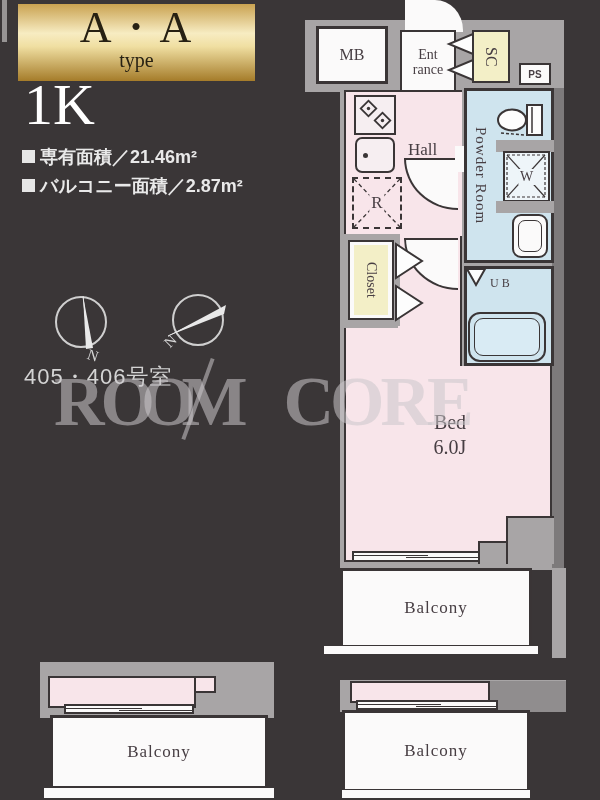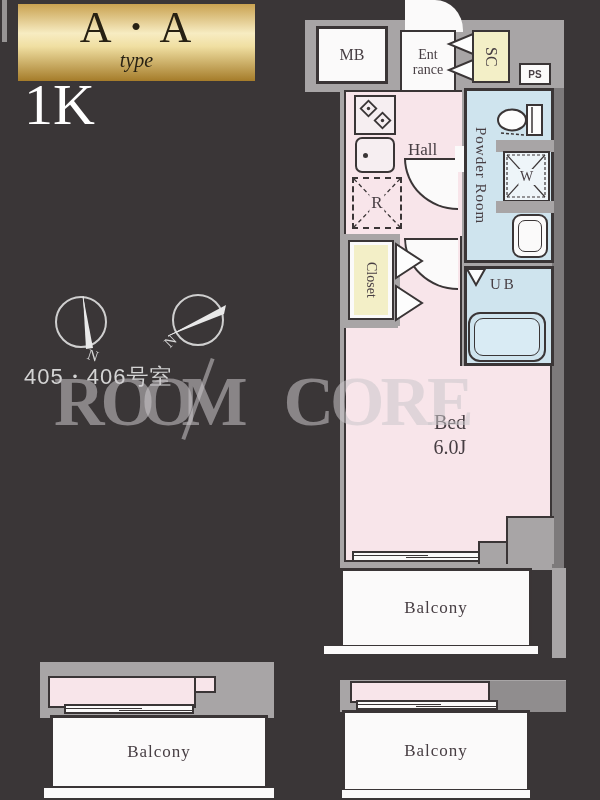--- a/index.html
+++ b/index.html
@@ -12,21 +12,21 @@
   html,body{margin:0;padding:0;}
   .screen{position:relative;width:600px;height:800px;background:var(--bg);overflow:hidden;
     font-family:"Liberation Sans",sans-serif;}
   .abs{position:absolute;}
   
   .corner-strip{left:2px;top:0;width:5px;height:42px;background:#979494;}
   .type-badge{left:18px;top:4px;width:237px;height:77px;text-align:center;
     background:linear-gradient(180deg,var(--gold1) 0%,var(--gold2) 38%,#f0dfa2 55%,var(--gold3) 100%);
     color:#272113;font-family:"Liberation Serif",serif;}
   .type-badge .big{font-size:44px;line-height:48px;letter-spacing:2px;}
-  .type-badge .sub{font-size:20px;line-height:20px;margin-top:-2px;font-style:italic;}
+  .type-badge .sub{font-size:20px;line-height:20px;margin-top:-2px;}
   .layout-1k{left:24px;top:74px;font-size:58px;color:#ffffff;font-family:"Liberation Serif",serif;line-height:62px;}
   .area-lines{left:22px;top:143px;font-size:18px;font-weight:bold;color:var(--ltxt);line-height:29px;white-space:nowrap;}
   .sq{display:inline-block;width:13px;height:13px;background:#e6e6e6;margin-right:5px;}
   .room-no{left:24px;top:362px;font-size:22px;color:#d4d4d4;letter-spacing:1px;}
   
   .watermark{left:54px;top:352px;z-index:9;font-family:Liberation Serif, serif;font-weight:bold;
     font-size:70px;letter-spacing:-4px;color:var(--wm);white-space:nowrap;line-height:100px;}
   .watermark .oo{letter-spacing:-0.20em;}
   .watermark .sp{display:inline-block;width:40px;}
   .wm-slash{left:196px;top:356px;width:4px;height:86px;background:var(--wm);transform:rotate(20deg);z-index:9;}
@@ -68,21 +68,21 @@
   .powder-label{left:468px;top:96px;height:160px;width:24px;display:flex;align-items:center;justify-content:center;
     font-size:15px;color:var(--textDark);letter-spacing:1px;}
   .stub1{left:496px;top:140px;width:58px;height:12px;background:var(--planGray);}
   .stub2{left:496px;top:201px;width:58px;height:12px;background:var(--planGray);}
   .wbox{left:503px;top:151px;width:47px;height:51px;background:#eef5f9;border:2.5px solid var(--line);}
   .wbox .wlabel{position:absolute;left:50%;top:50%;transform:translate(-50%,-50%);font-size:14px;
     color:var(--textDark);background:#eef5f9;padding:0 2px;font-family:"Liberation Serif",serif;}
   .basin{left:512px;top:214px;width:36px;height:44px;background:var(--white);border:2px solid var(--line);border-radius:9px;}
   .basin-in{position:absolute;left:4px;top:4px;right:4px;bottom:4px;border:1.5px solid var(--line);border-radius:7px;}
   .ub{left:464px;top:266px;width:90px;height:100px;background:var(--blue);border:3px solid var(--line);}
-  .ub-label{left:490px;top:276px;font-size:15px;letter-spacing:3px;color:var(--textDark);font-family:"Liberation Serif",serif;}
+  .ub-label{left:490px;top:276px;font-size:12px;letter-spacing:3px;color:var(--textDark);font-family:"Liberation Serif",serif;}
   .tub{left:468px;top:312px;width:78px;height:50px;background:var(--blue);border:2.5px solid var(--line);border-radius:12px;}
   .tub-in{position:absolute;left:4px;top:4px;right:4px;bottom:4px;border:1.5px solid var(--line);border-radius:9px;background:#d9ebf4;}
   .powder-gap{left:455px;top:146px;width:12px;height:26px;background:var(--white);}
   
   .closet-frame{left:344px;top:234px;width:56px;height:92px;background:var(--planGray);}
   .closet-box{left:348px;top:240px;width:46px;height:80px;background:var(--white);border:2px solid var(--line);
     display:flex;align-items:center;justify-content:center;}
   .closet-inner{width:34px;height:70px;background:var(--yellow);display:flex;align-items:center;justify-content:center;}
   .closet-inner .vtext{font-size:14px;color:var(--textDark);}
   
@@ -129,20 +129,24 @@
 <body>
 
 <div class="screen">
 
   <div class="abs corner-strip"></div>
   <div class="abs type-badge">
     <div class="big">A・A</div>
     <div class="sub">type</div>
   </div>
   <div class="abs layout-1k">1K</div>
+  <div class="abs area-lines">
+    <div><span class="sq"></span><span>専有面積／21.46m²</span></div>
+    <div><span class="sq"></span><span>バルコニー面積／2.87m²</span></div>
+  </div>
 
   <svg class="abs" style="left:50px;top:292px;" width="62" height="70">
     <circle cx="31" cy="30" r="25" fill="none" stroke="#cfcfcf" stroke-width="2"></circle>
     <polygon points="33,4 43,56 36,57" fill="#e9e9e9"></polygon>
     <line x1="33" y1="4" x2="39" y2="56" stroke="#e9e9e9" stroke-width="1"></line>
     <text x="38" y="68" fill="#d6d6d6" font-size="15" font-family="Liberation Serif, serif" transform="rotate(18,42,62)">N</text>
   </svg>
   <svg class="abs" style="left:162px;top:292px;" width="68" height="58">
     <circle cx="36" cy="28" r="25" fill="none" stroke="#cfcfcf" stroke-width="2"></circle>
     <polygon points="6,44 64,13 62,22" fill="#e9e9e9"></polygon>

